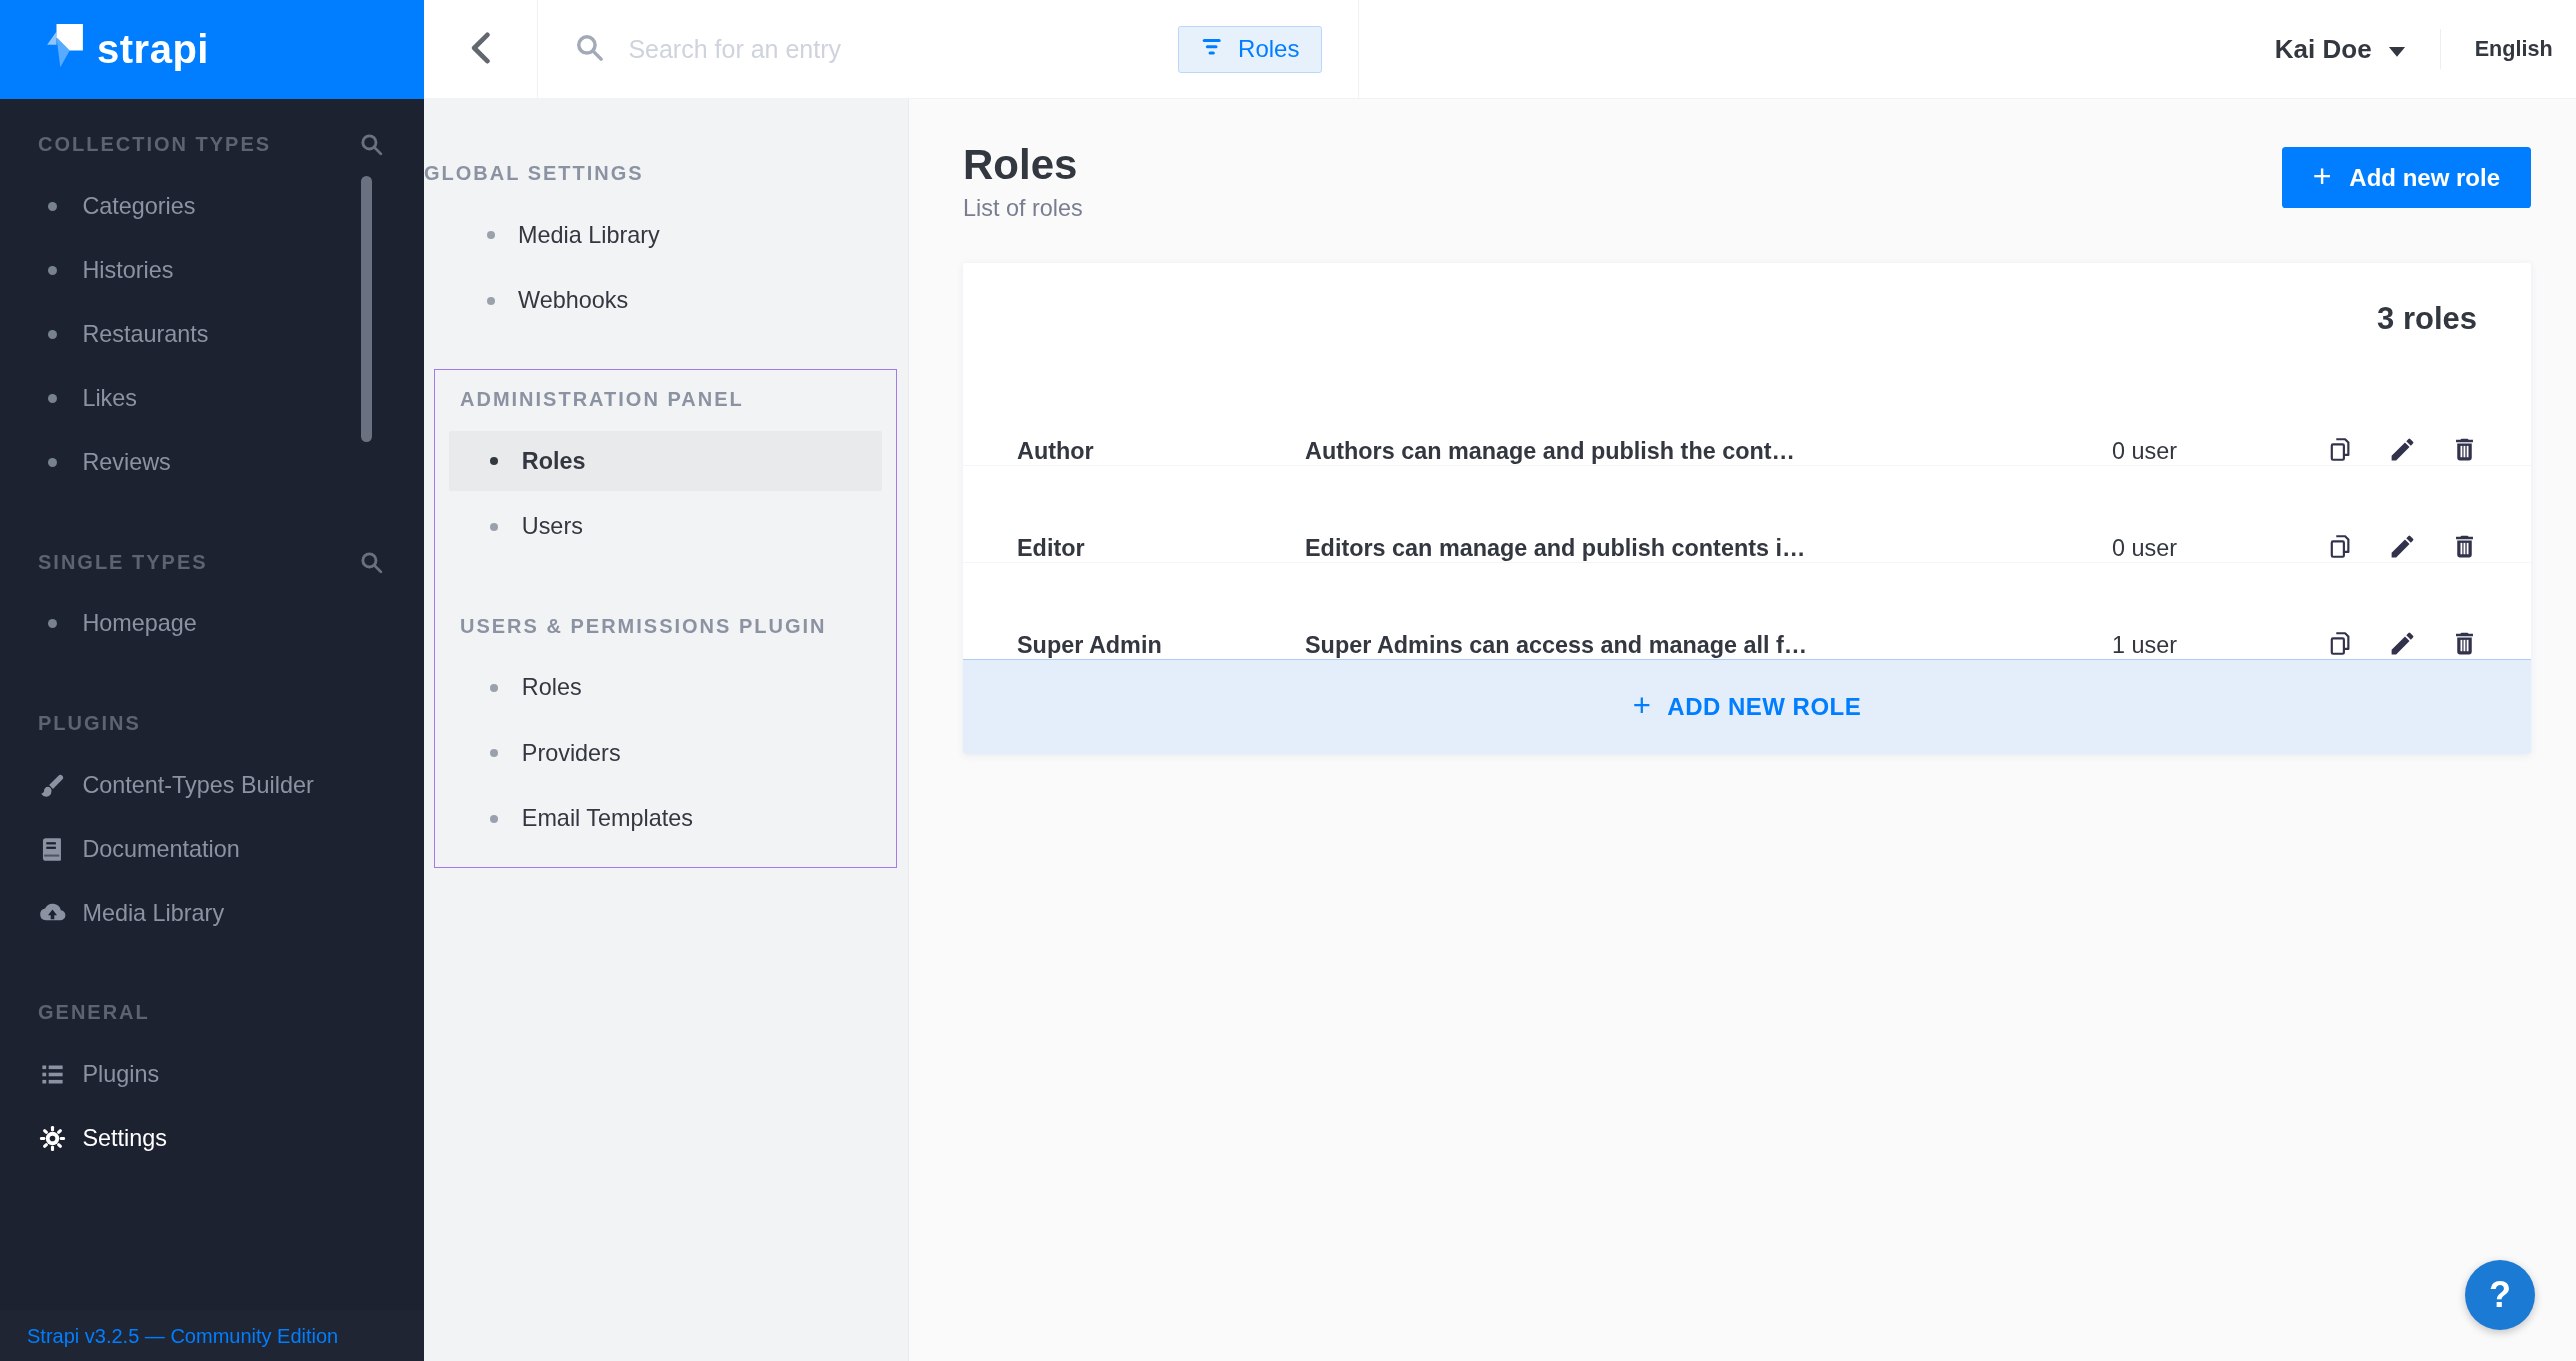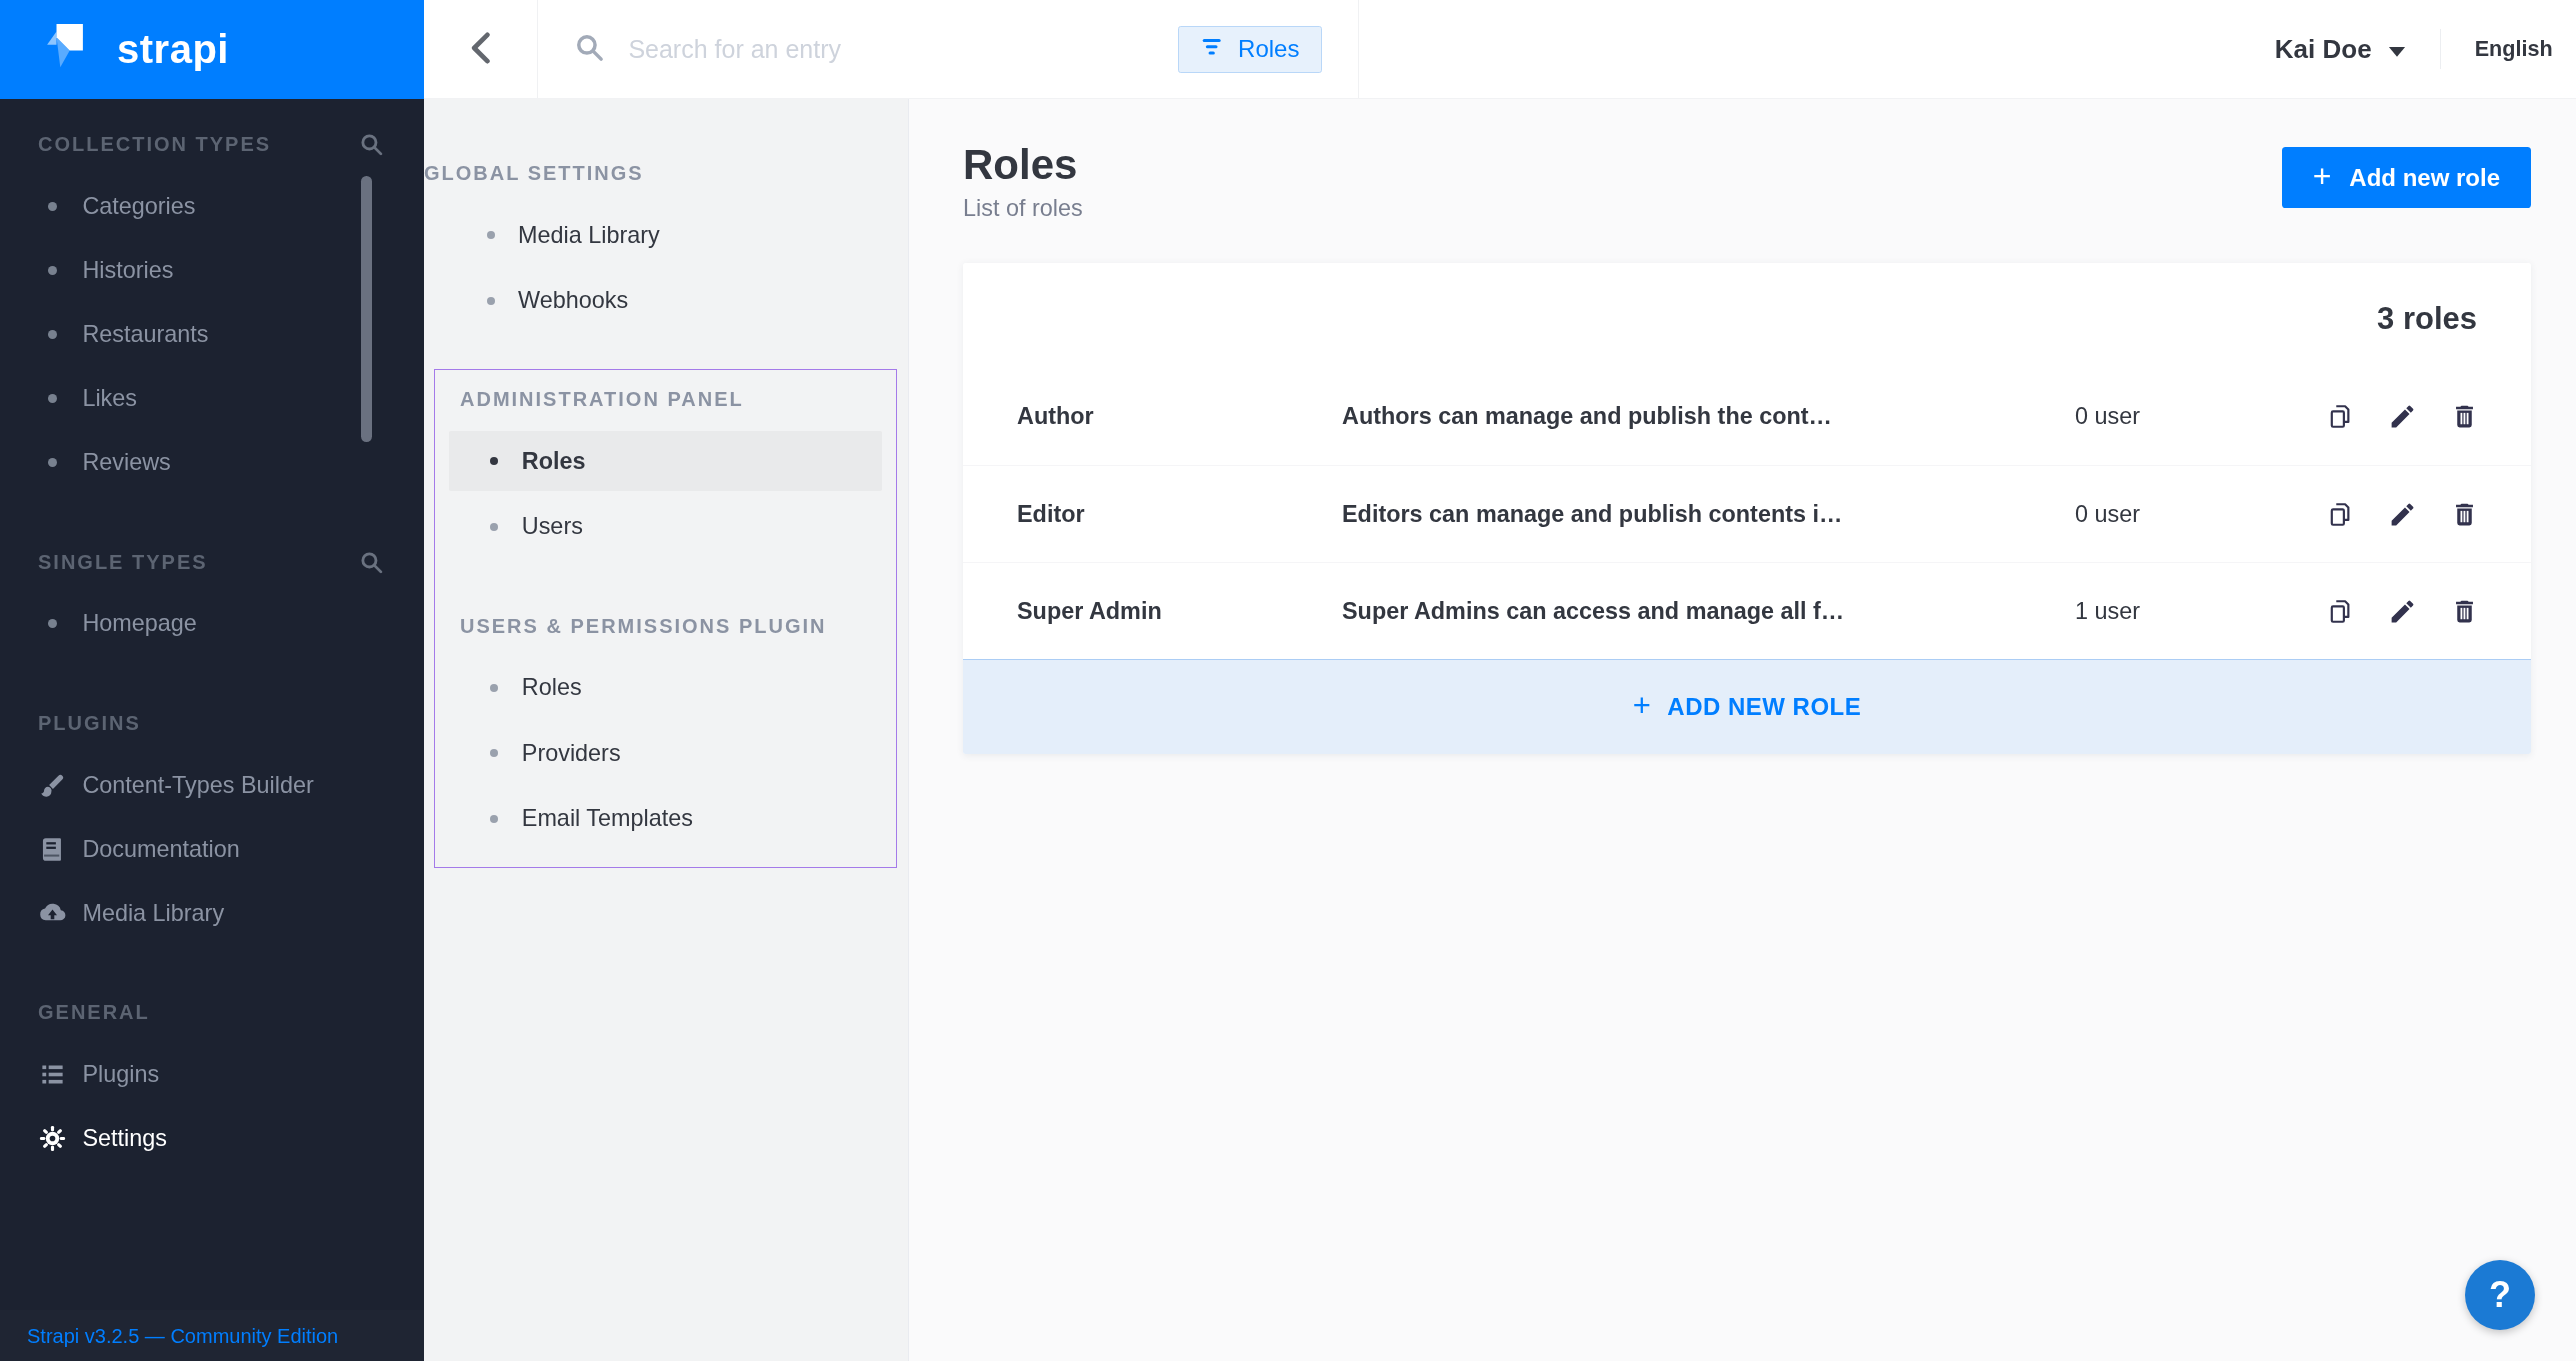--- a/index.html
+++ b/index.html
@@ -1,21 +1,21 @@
 <!DOCTYPE html>
 <html style="font-size:14.4px"><head>
 <meta charset="utf-8">
 <style>
   * { margin:0; padding:0; box-sizing:border-box; }
   html,body { width:2576px; height:1362px; overflow:hidden; }
   body { font-family:"Liberation Sans","DejaVu Sans",sans-serif; background:#fafafb; position:relative; }
 
   
   .leftbar { position:absolute; left:0; top:0; width:424px; height:1362px; background:#1c2230; z-index:5; }
-  .logo { height:99px; background:#007eff; display:flex; align-items:center; padding-left:47px; gap:34px; cursor:pointer; }
+  .logo { height:99px; background:#007eff; display:flex; align-items:center; padding-left:47px; gap:14px; cursor:pointer; }
   .logo-text { color:#fff; font-size:40px; font-weight:700; letter-spacing:0.5px; }
   .side-sections { position:relative; }
   .side-section { margin-top:56px; }
   .side-section:first-child { margin-top:34px; }
   .side-section-head { display:flex; align-items:center; justify-content:space-between; padding:0 40px 0 38px; height:23.4px; }
   .side-section-label { font-size:20px; font-weight:700; letter-spacing:2px; color:#5c6472; }
   .side-search { width:25px; height:25px; color:#6a7280; cursor:pointer; }
   .side-search svg { width:25px; height:25px; }
   .side-items { margin-top:18px; }
   .side-item { height:64px; display:flex; align-items:center; padding-left:36px; gap:14.4px; color:#8b93a3; font-size:23.4px; cursor:pointer; }
@@ -56,21 +56,21 @@
   
   .main { position:absolute; left:909px; top:99px; right:0; bottom:0; background:#fafafb; }
   .page-head { display:flex; justify-content:space-between; align-items:flex-start; padding:43px 45px 0 54px; }
   .page-title { font-size:42px; font-weight:700; color:#333740; line-height:1.1; }
   .page-subtitle { font-size:23.4px; color:#787e8f; margin-top:7.2px; }
   .add-btn { background:#007eff; border:none; color:#fff; height:61px; border-radius:3.6px; padding:0 31px; font-size:24px; font-weight:600; font-family:inherit; display:flex; align-items:center; gap:18px; margin-top:5.4px; cursor:pointer; }
   .add-btn .plus { font-size:32px; font-weight:300; line-height:1; margin-top:-3.6px; }
 
   .card { margin:41px 45px 0 54px; background:#fff; border-radius:2.7px; box-shadow:0 1.8px 7.2px rgba(53,64,82,.08); }
   .card-header { padding:38px 54px 0; height:105px; font-size:31px; font-weight:700; color:#333740;text-align:right; }
-  .role-row { display:flex; align-items:center; height:97px; padding:0 50px 0 54px; cursor:pointer;gap:37px; }
+  .role-row { display:flex; align-items:flex-end; height:97px; padding:0 50px 0 54px; cursor:pointer; }
   .role-row + .role-row { border-top:0.9px solid #f5f5f7; }
   .role-name { width:288px; flex:none; font-size:23.4px; font-weight:600; color:#333740; }
   .role-desc { flex:1; font-size:23.4px; color:#333740; white-space:nowrap; overflow:hidden;font-weight:bold; }
   .role-users { width:144px; flex:none; font-size:23.4px; color:#333740; }
   .role-actions { width:225px; flex:none; display:flex; justify-content:flex-end; align-items:center; gap:31px; }
   .icon-btn { background:none; border:none; padding:0; width:31px; height:31px; color:#32324d; cursor:pointer; }
   .icon-btn svg { width:29px; height:29px; display:block; }
   .card-footer { height:95px; background:#e4eefa; border-top:1.8px solid #abcdf5; border-radius:0 0 2.7px 2.7px; display:flex; align-items:center; justify-content:center; gap:16px; color:#007eff; font-size:24px; font-weight:600; letter-spacing:0.5px; cursor:pointer; }
   .card-footer .plus { font-size:31px; font-weight:300; margin-top:-3.6px; }
 

